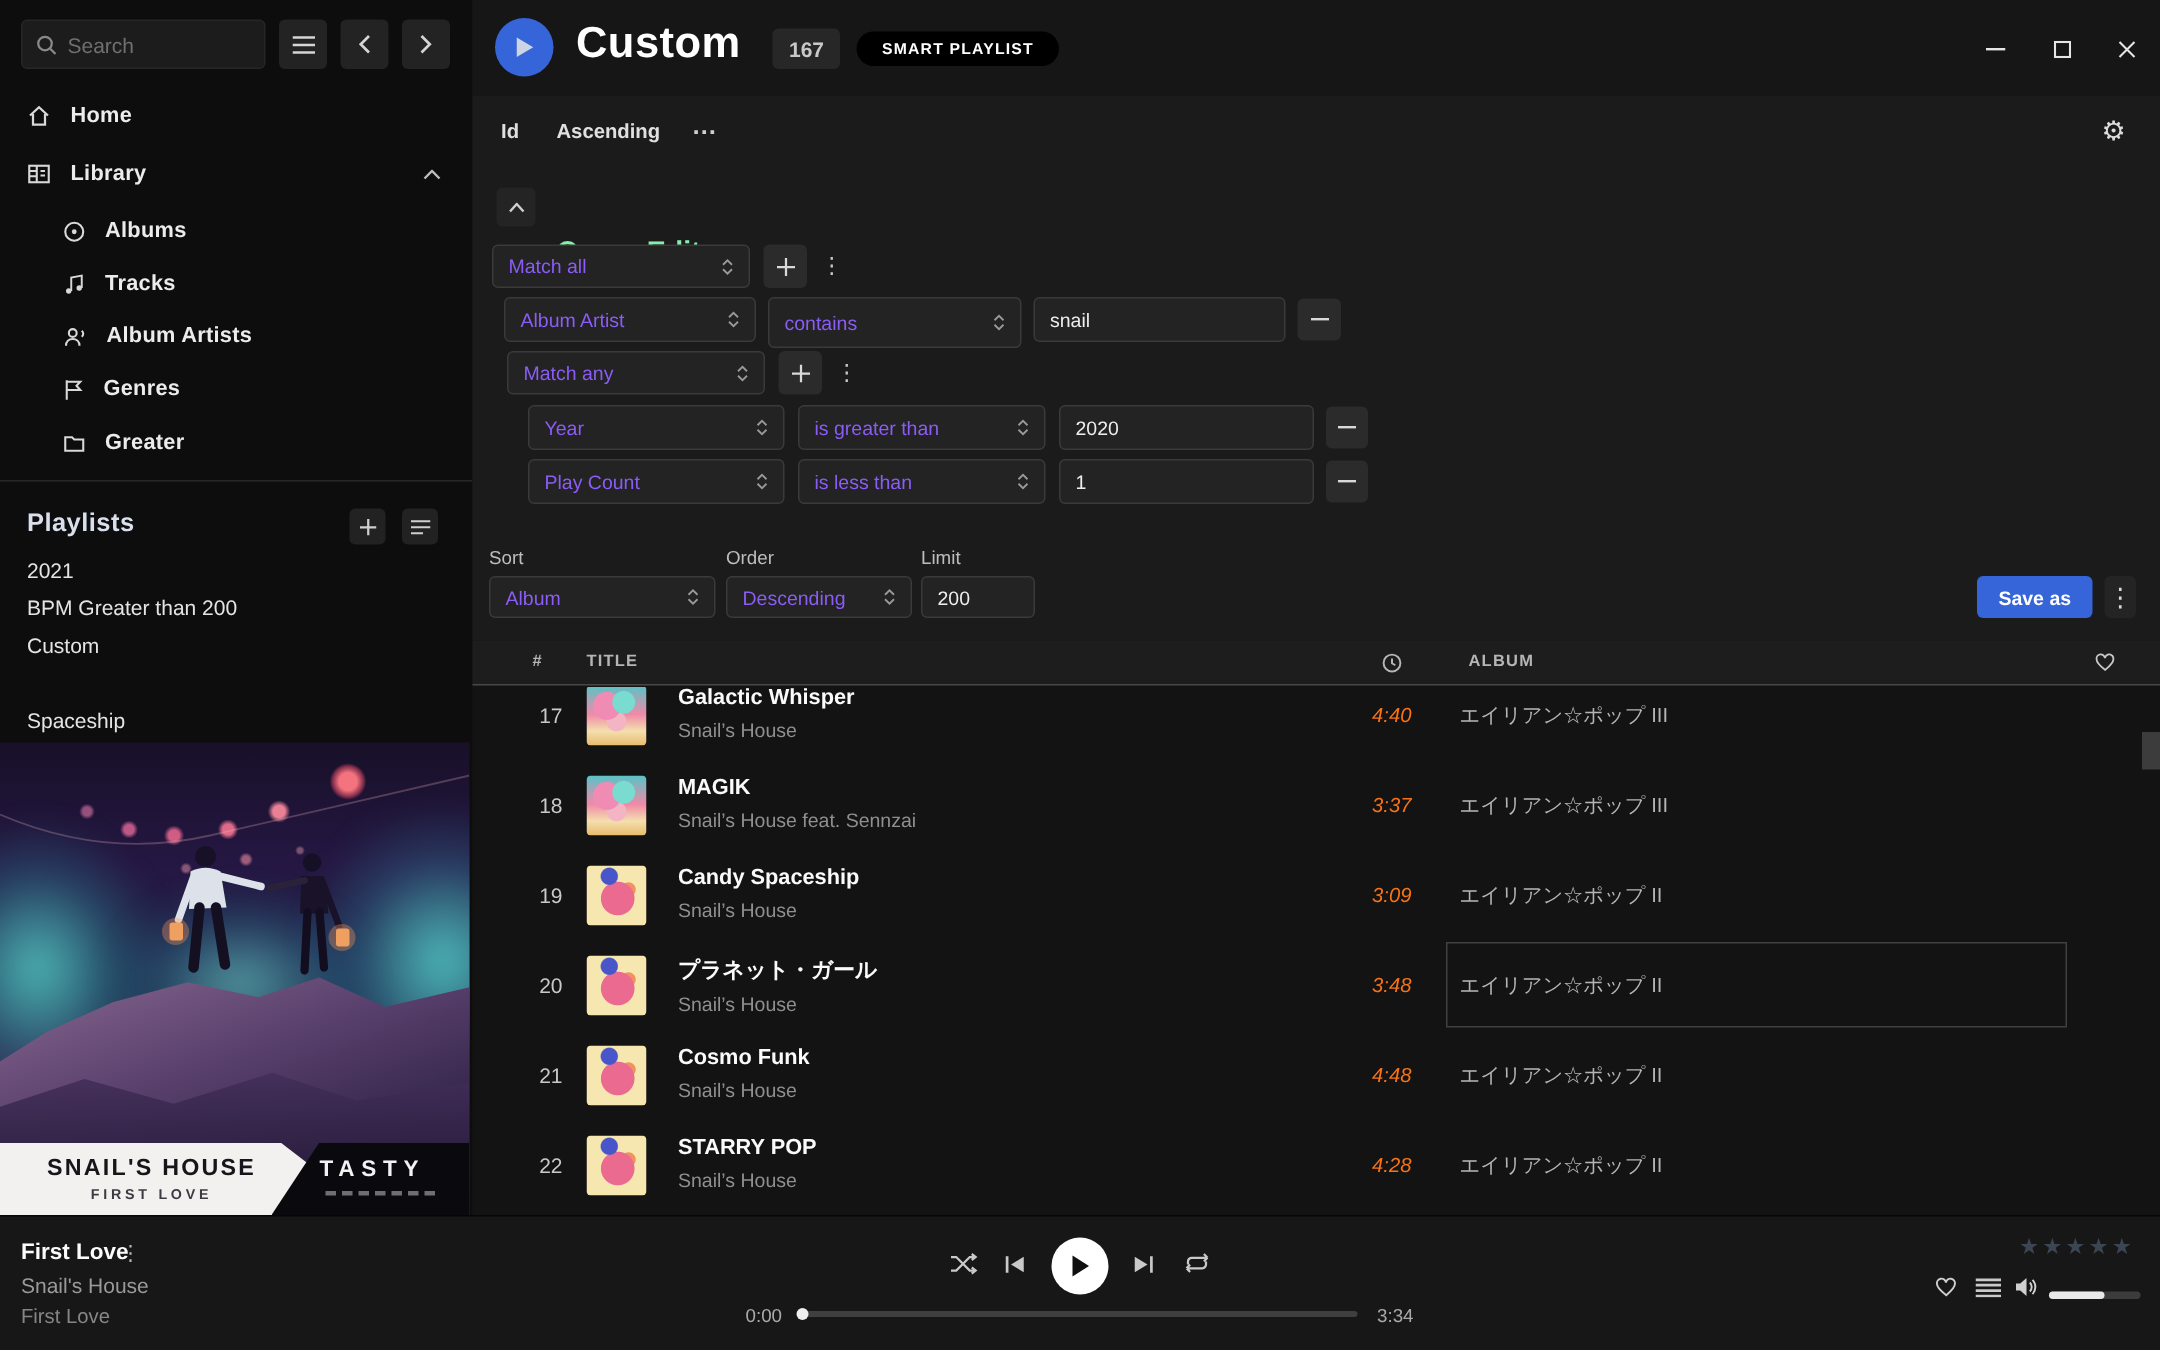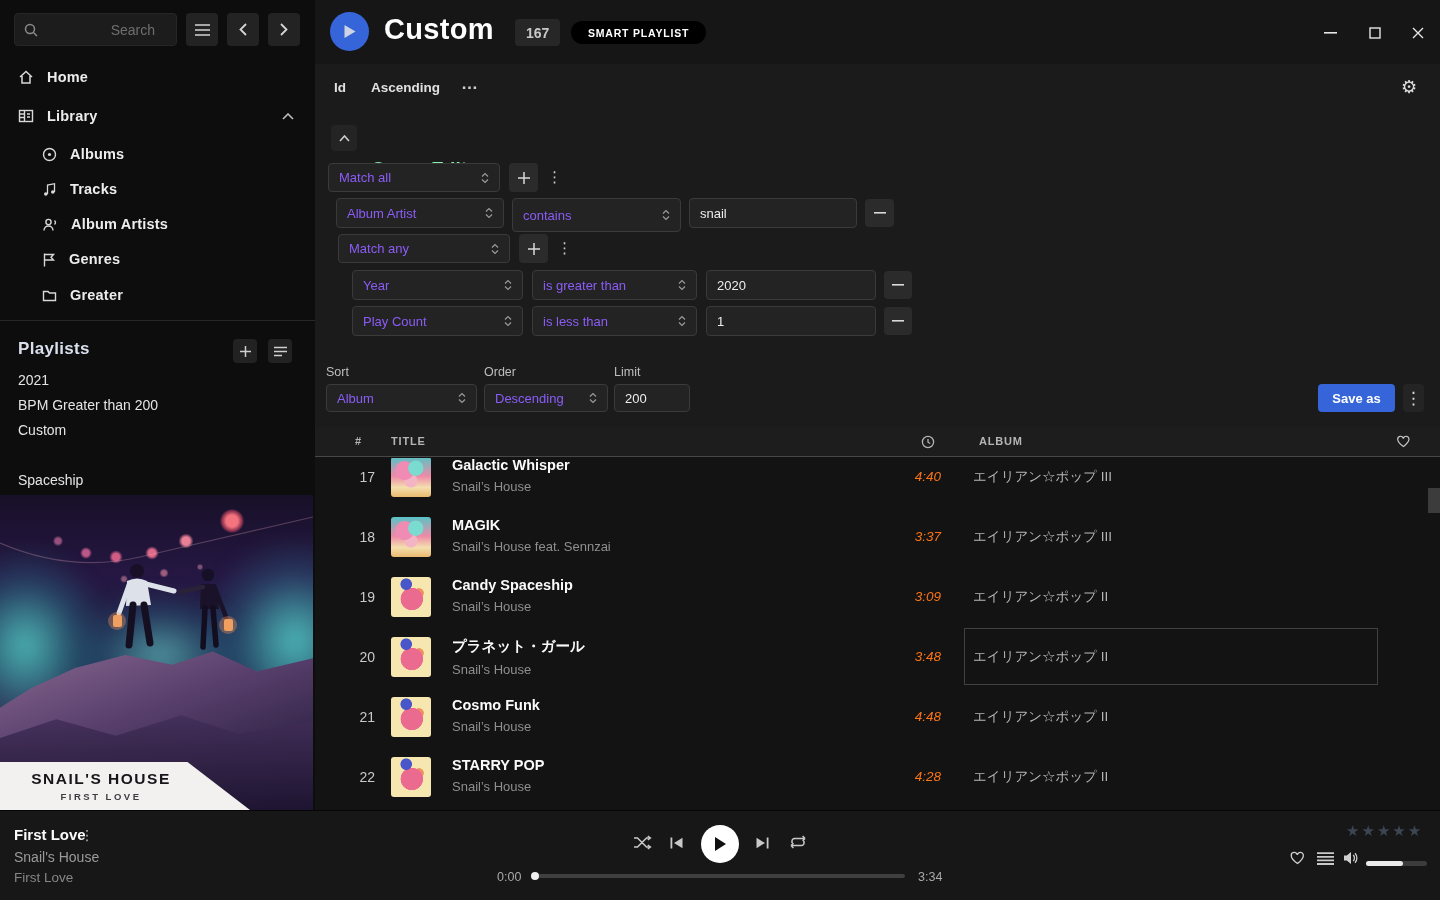--- a/index.html
+++ b/index.html
@@ -10,21 +10,21 @@
     color:#e8e8e8; -webkit-font-smoothing:antialiased;
   }
   .abs { position:absolute; }
 
   
   .sidebar { position:absolute; left:0; top:0; width:315px; height:810px; background:#0d0d0d; }
   .search-box { position:absolute; left:14px; top:13px; width:163px; height:33px;
     background:#1c1c1c; border:1px solid #262626; border-radius:4px;
     display:flex; align-items:center; padding:0 9px; gap:7px; }
   .search-box input { background:transparent; border:none; outline:none; color:#bdbdbd;
-    font-family:inherit; font-size:14px; width:110px;text-align:right; }
+    font-family:inherit; font-size:14px; width:110px; }
   .search-box input::placeholder { color:#6f6f6f; }
   .sq-btn { position:absolute; top:13px; width:32px; height:33px; background:#232323;
     border:none; border-radius:4px; color:#d5d5d5; display:flex; align-items:center;
     justify-content:center; cursor:pointer; }
   .nav-item { position:absolute; left:0; width:315px; height:28px; display:flex;
     align-items:center; gap:13px; padding-left:18px; font-size:14.5px; font-weight:700;
     color:#ececec; cursor:pointer; }
   .nav-sub { padding-left:42px; }
   .nav-item .lbl { letter-spacing:.2px; }
   .icn { display:inline-flex; align-items:center; justify-content:center; }
@@ -324,20 +324,32 @@
         <circle cx="117" cy="126" r="9" fill="rgba(255,150,90,.35)"></circle>
         <rect x="113" y="120" width="9" height="12" rx="2" fill="#efa060"></rect>
         <circle cx="228" cy="130" r="9" fill="rgba(255,150,90,.35)"></circle>
         <rect x="224" y="124" width="9" height="12" rx="2" fill="#efa060"></rect>
       </svg>
       <div class="np-rocks"></div>
       <div class="np-rocks2"></div>
       <div class="np-banner">
         <div class="l1">SNAIL'S HOUSE</div>
         <div class="l2">FIRST LOVE</div>
+      </div>
+      <div class="np-label">
+        <div class="t">TASTY</div>
+        <div class="dots">
+            <i></i>
+            <i></i>
+            <i></i>
+            <i></i>
+            <i></i>
+            <i></i>
+            <i></i>
+          </div>
       </div>
     </div>
   </aside>
 
   <main class="main">
     <div class="topbar"></div>
     <div class="upper"></div>
 
     <button class="big-play">
       <span class="icn">

